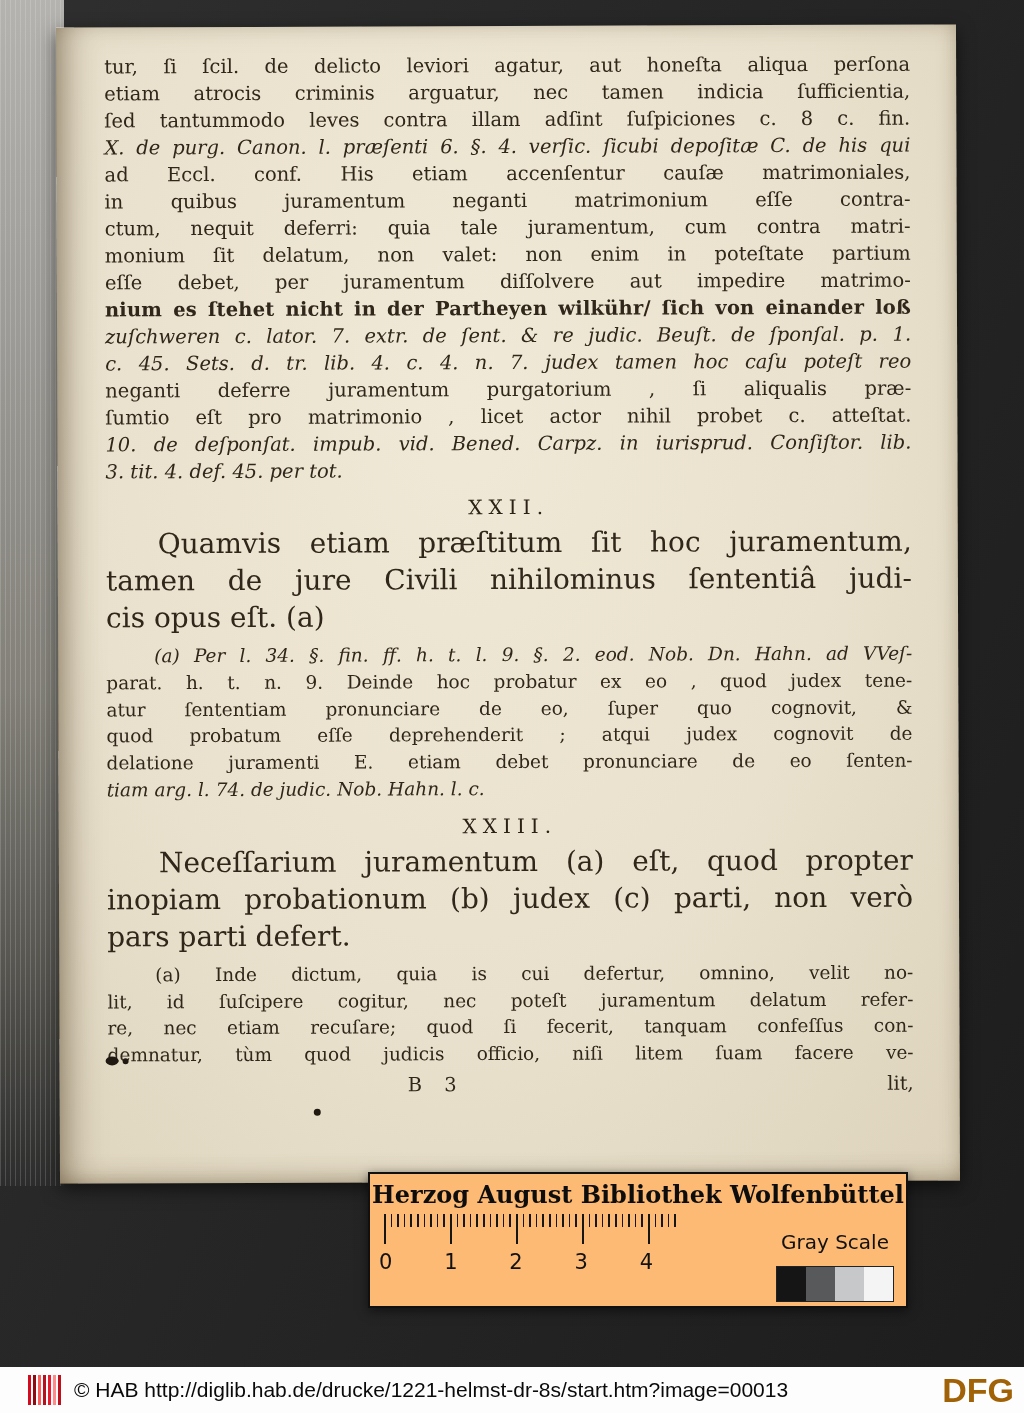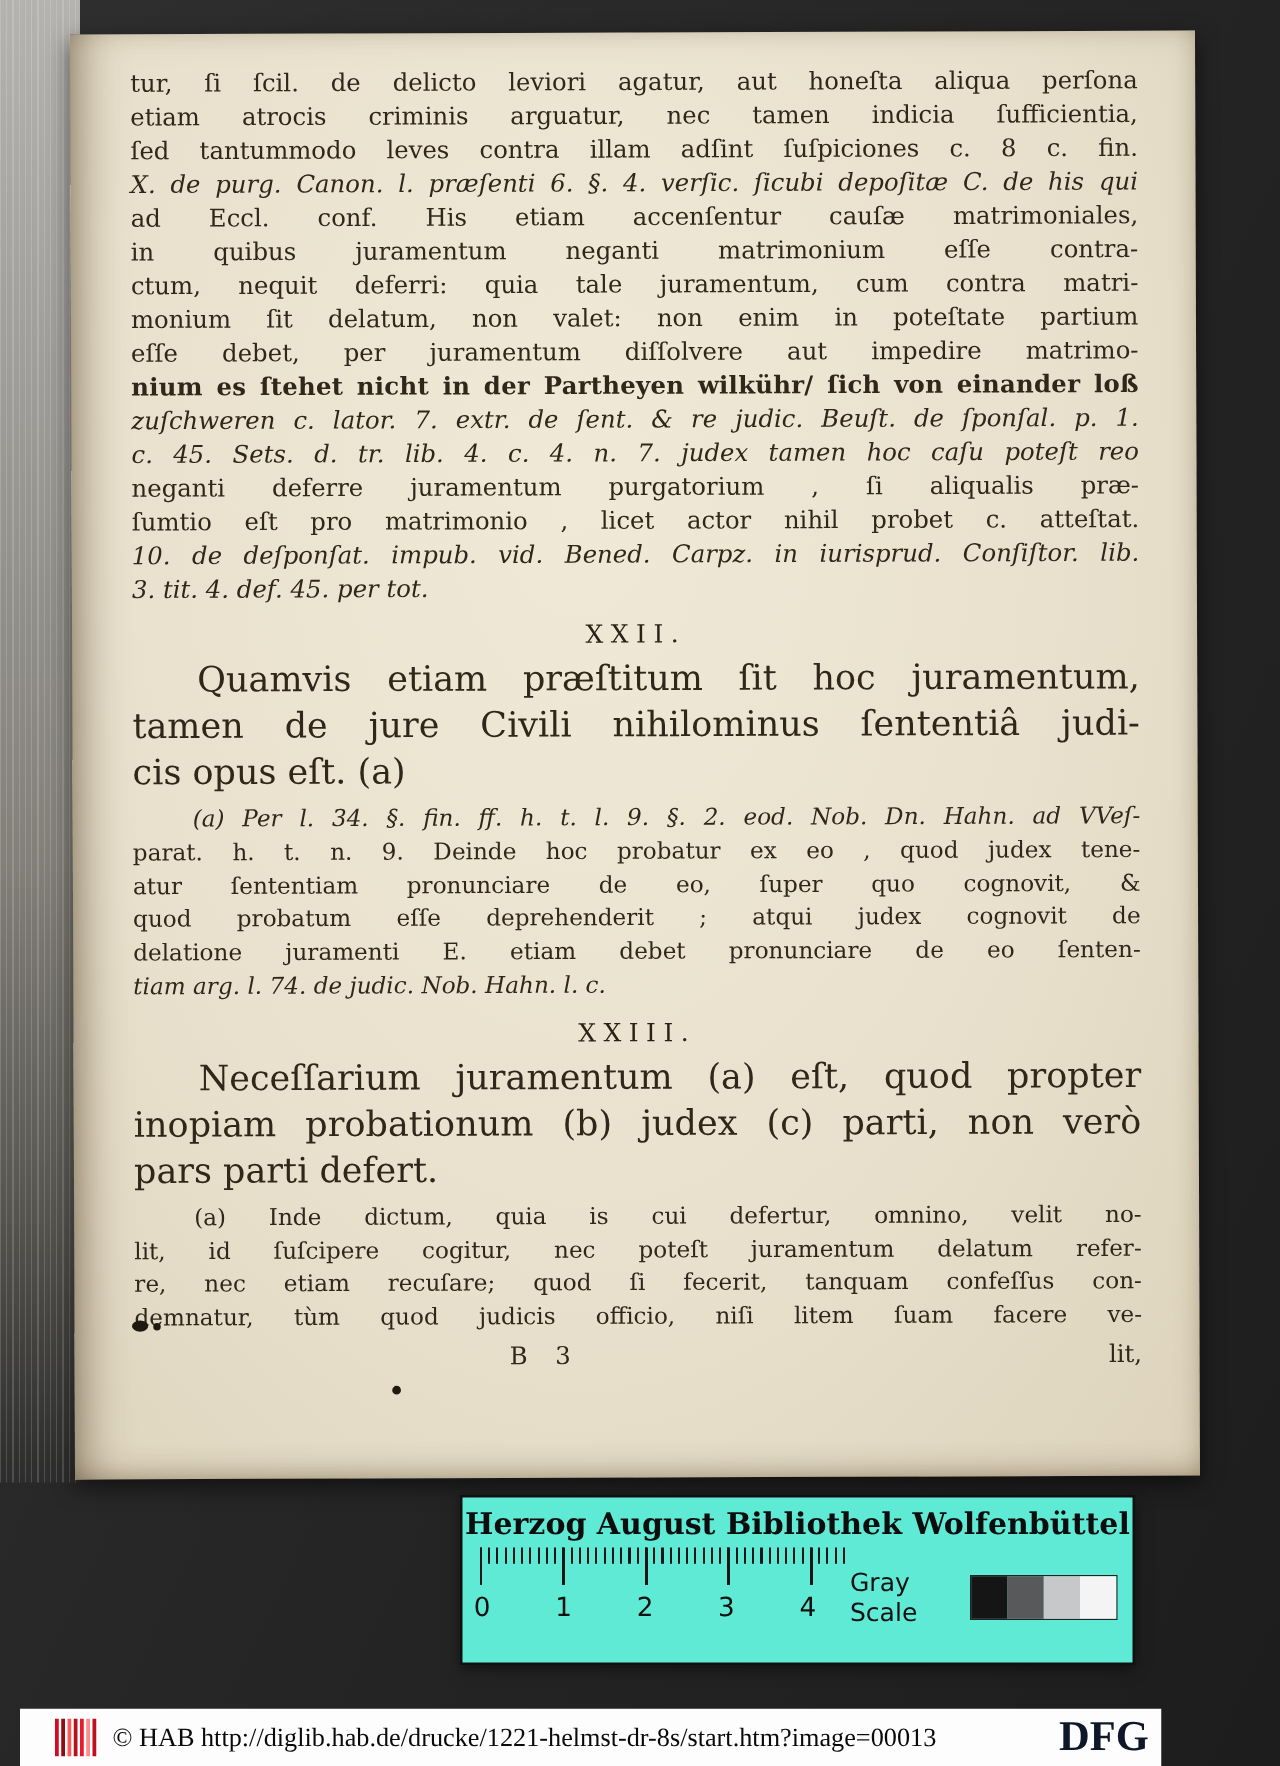--- a/index.html
+++ b/index.html
@@ -46,55 +46,55 @@
   .note .line{font-size:18.5px;line-height:26.8px;}
   .sig-row{display:flex;font-size:19.5px;margin-top:5px;}
   .sig{margin-left:300px;letter-spacing:8px;text-align:center;}
   .catch{margin-left:auto;}
   .dot{position:absolute;background:#1f1912;border-radius:50%;}
   .dot1{left:46px;top:1029px;width:13px;height:9px;}
   .dot2{left:63px;top:1031px;width:6px;height:6px;}
   .dot3{left:254px;top:1082px;width:7px;height:7px;}
   
   .cal-card{
-    position:absolute;left:368px;top:1196px;width:540px;height:136px;
-    background:#5eead4;border:2px solid #101010;box-sizing:border-box;
+    position:absolute;left:368px;top:1172px;width:540px;height:136px;
+    background:#fdba74;border:2px solid #101010;box-sizing:border-box;
     box-shadow:0 3px 10px rgba(0,0,0,.5);
     font-family:"DejaVu Sans","Liberation Sans",sans-serif;
   }
   .cal-title{
     font-family:"DejaVu Serif","Liberation Serif",serif;font-weight:700;
     font-size:24px;text-align:center;margin-top:6px;color:#0d0d0d;white-space:nowrap;
   }
   .cal-row{display:flex;align-items:flex-start;padding:5px 12px 0 14px;}
   .ruler{width:310px;}
   .ticks{
     height:30px;width:296px;
     background-image:
       repeating-linear-gradient(90deg,#161616 0 1.6px,transparent 1.6px 6.6px),
       repeating-linear-gradient(90deg,#161616 0 2px,transparent 2px 66px);
     background-size:100% 13px,100% 30px;
     background-repeat:no-repeat;background-position:top left;
   }
   .nums{display:flex;width:274px;justify-content:space-between;
     font-size:21px;margin-top:6px;margin-left:-5px;color:#111;}
-  .gray-wrap{margin-left:auto;display:flex;align-items:center;gap:12px;margin-top:16px;}
+  .gray-wrap{margin-left:auto;display:flex;align-items:center;gap:12px;margin-top:16px;flex-direction:column;}
   .gs-label{font-size:20px;color:#111;}
   .patches{display:flex;border:1px solid #222;}
   .patch{width:29px;height:34px;display:block;}
   
   .footer{
-    position:absolute;left:16px;bottom:0;width:913px;height:46px;background:#fdfdfd;
+    position:absolute;left:0;bottom:0;width:1024px;height:46px;background:#fdfdfd;
     display:flex;align-items:center;
-    font-family:Liberation Serif, serif;
+    font-family:Liberation Sans, sans-serif;
   }
   .stripes{display:flex;gap:2px;margin-left:28px;height:30px;}
   .stripe{width:3px;display:block;}
   .copyright{margin-left:13px;font-size:21px;color:#0a0a0a;white-space:nowrap;}
-  .dfg{margin-left:auto;margin-right:10px;font-size:34px;font-weight:700;color:#0f172a;text-align:right;}
+  .dfg{margin-left:auto;margin-right:10px;font-size:34px;font-weight:700;color:#a16207;text-align:right;}
 </style>
 </head>
 <body>
 
 <div class="book-edge"></div>
 
 <div class="page">
   <div class="textblock">
 
     <div class="body-par">

